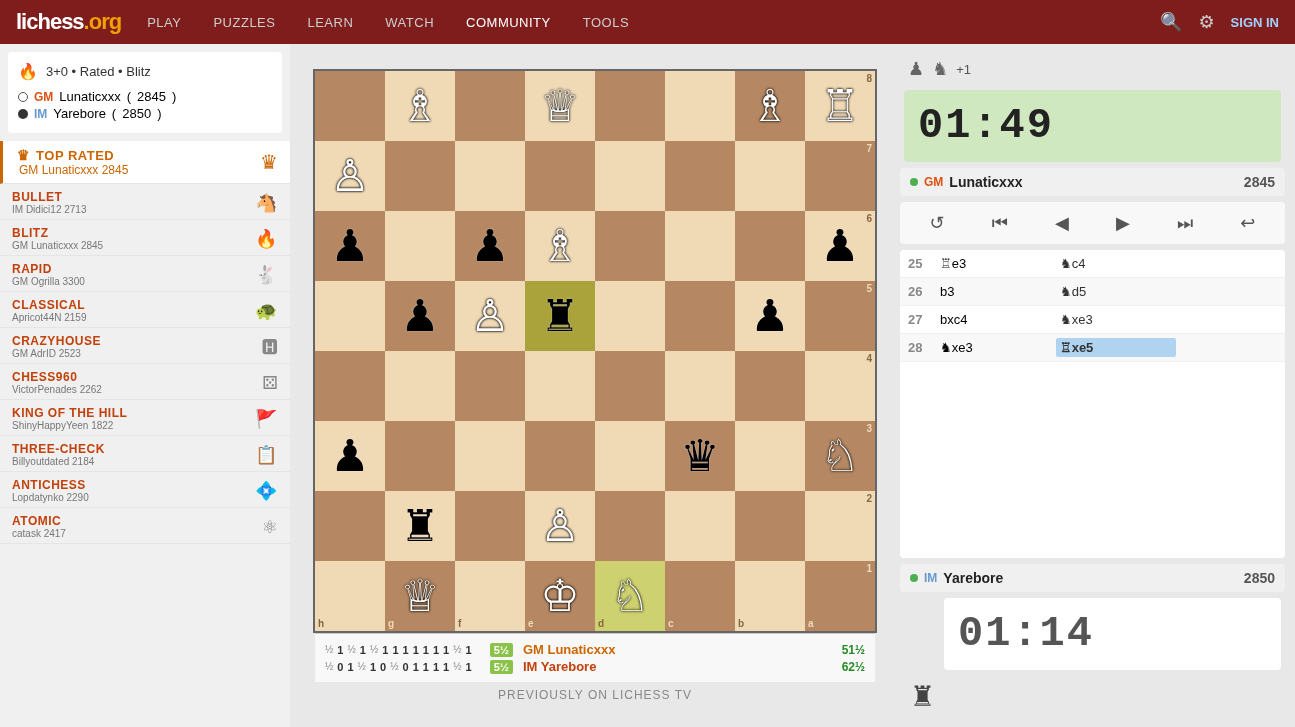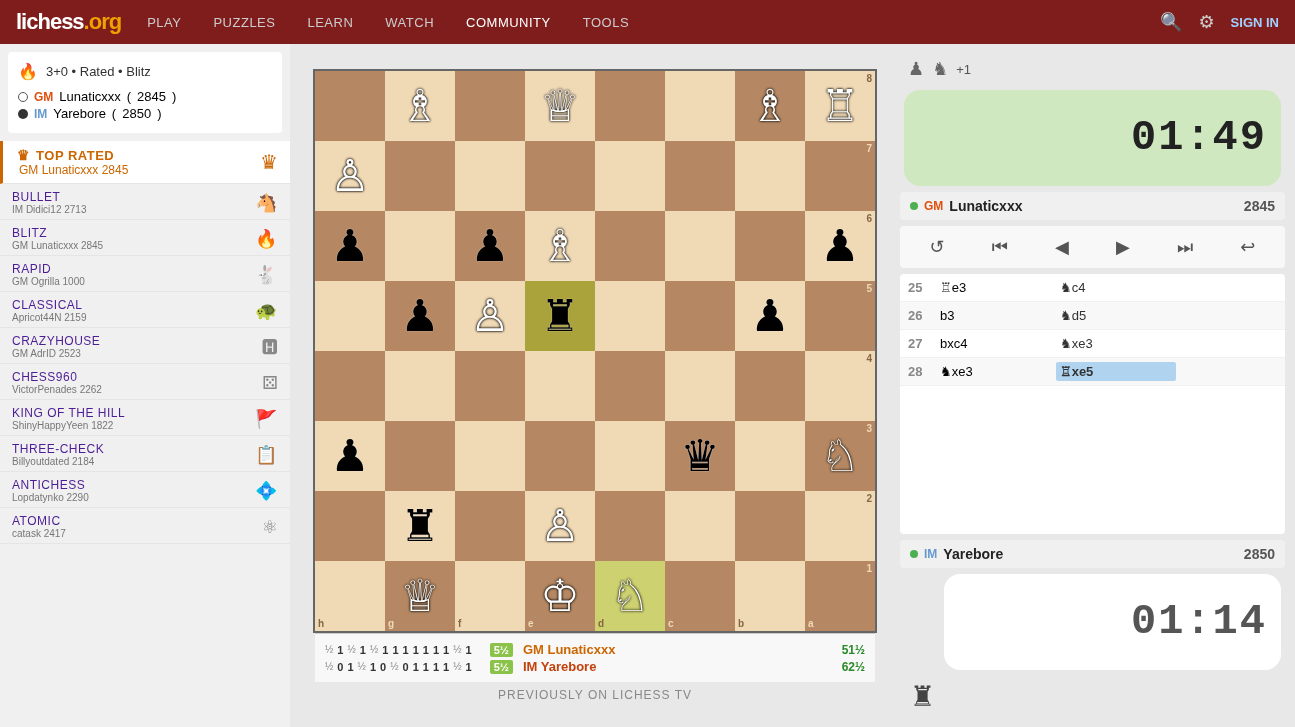--- a/index.html
+++ b/index.html
@@ -118,23 +118,23 @@
       display: flex;
       align-items: center;
       justify-content: space-between;
       padding: 6px 12px 4px;
       border-bottom: 1px solid #e5e5e5;
       cursor: pointer;
       position: relative;
     }
     .category-left { display: flex; flex-direction: column; }
     .category-name {
-      font-weight: normal;
+      font-weight: bold;
       font-size: 12px;
-      color: #4c1d95;
+      color: #c2410c;
       letter-spacing: 0.5px;
     }
     .category-player {
       font-size: 10px;
       color: #777;
     }
     .category-icon {
       font-size: 18px;
       color: #888;
       margin-left: 8px;
@@ -260,29 +260,28 @@
       gap: 8px;
       padding: 4px 8px;
       font-size: 13px;
       color: #555;
     }
     .spectator-icon { font-size: 18px; color: #666; }
 
     
     .timer-box {
       background: #d0e8c0;
-      border-radius: 16px;
-      padding: 24px 14px;
+      border-radius: 4px;
+      padding: 12px 14px;
       font-size: 42px;
       font-weight: bold;
       font-family: 'Courier New', monospace;
       color: #222;
       letter-spacing: 2px;
       margin: 0 4px;
-      text-align: right;
     }
     .timer-box-inactive {
       background: #ffffff;
       color: #555;
       margin-left: 44px;
     }
 
     
     .player-info-row {
       display: flex;
@@ -422,21 +421,21 @@
         <div class="category-row">
       <div class="category-left">
         <span class="category-name">BLITZ</span>
         <span class="category-player">GM Lunaticxxx 2845</span>
       </div>
       <span class="category-icon">🔥</span>
     </div>
         <div class="category-row">
       <div class="category-left">
         <span class="category-name">RAPID</span>
-        <span class="category-player">GM Ogrilla 1000</span>
+        <span class="category-player">GM Ogrilla 3300</span>
       </div>
       <span class="category-icon">🐇</span>
     </div>
         <div class="category-row">
       <div class="category-left">
         <span class="category-name">CLASSICAL</span>
         <span class="category-player">Apricot44N 2159</span>
       </div>
       <span class="category-icon">🐢</span>
     </div>

